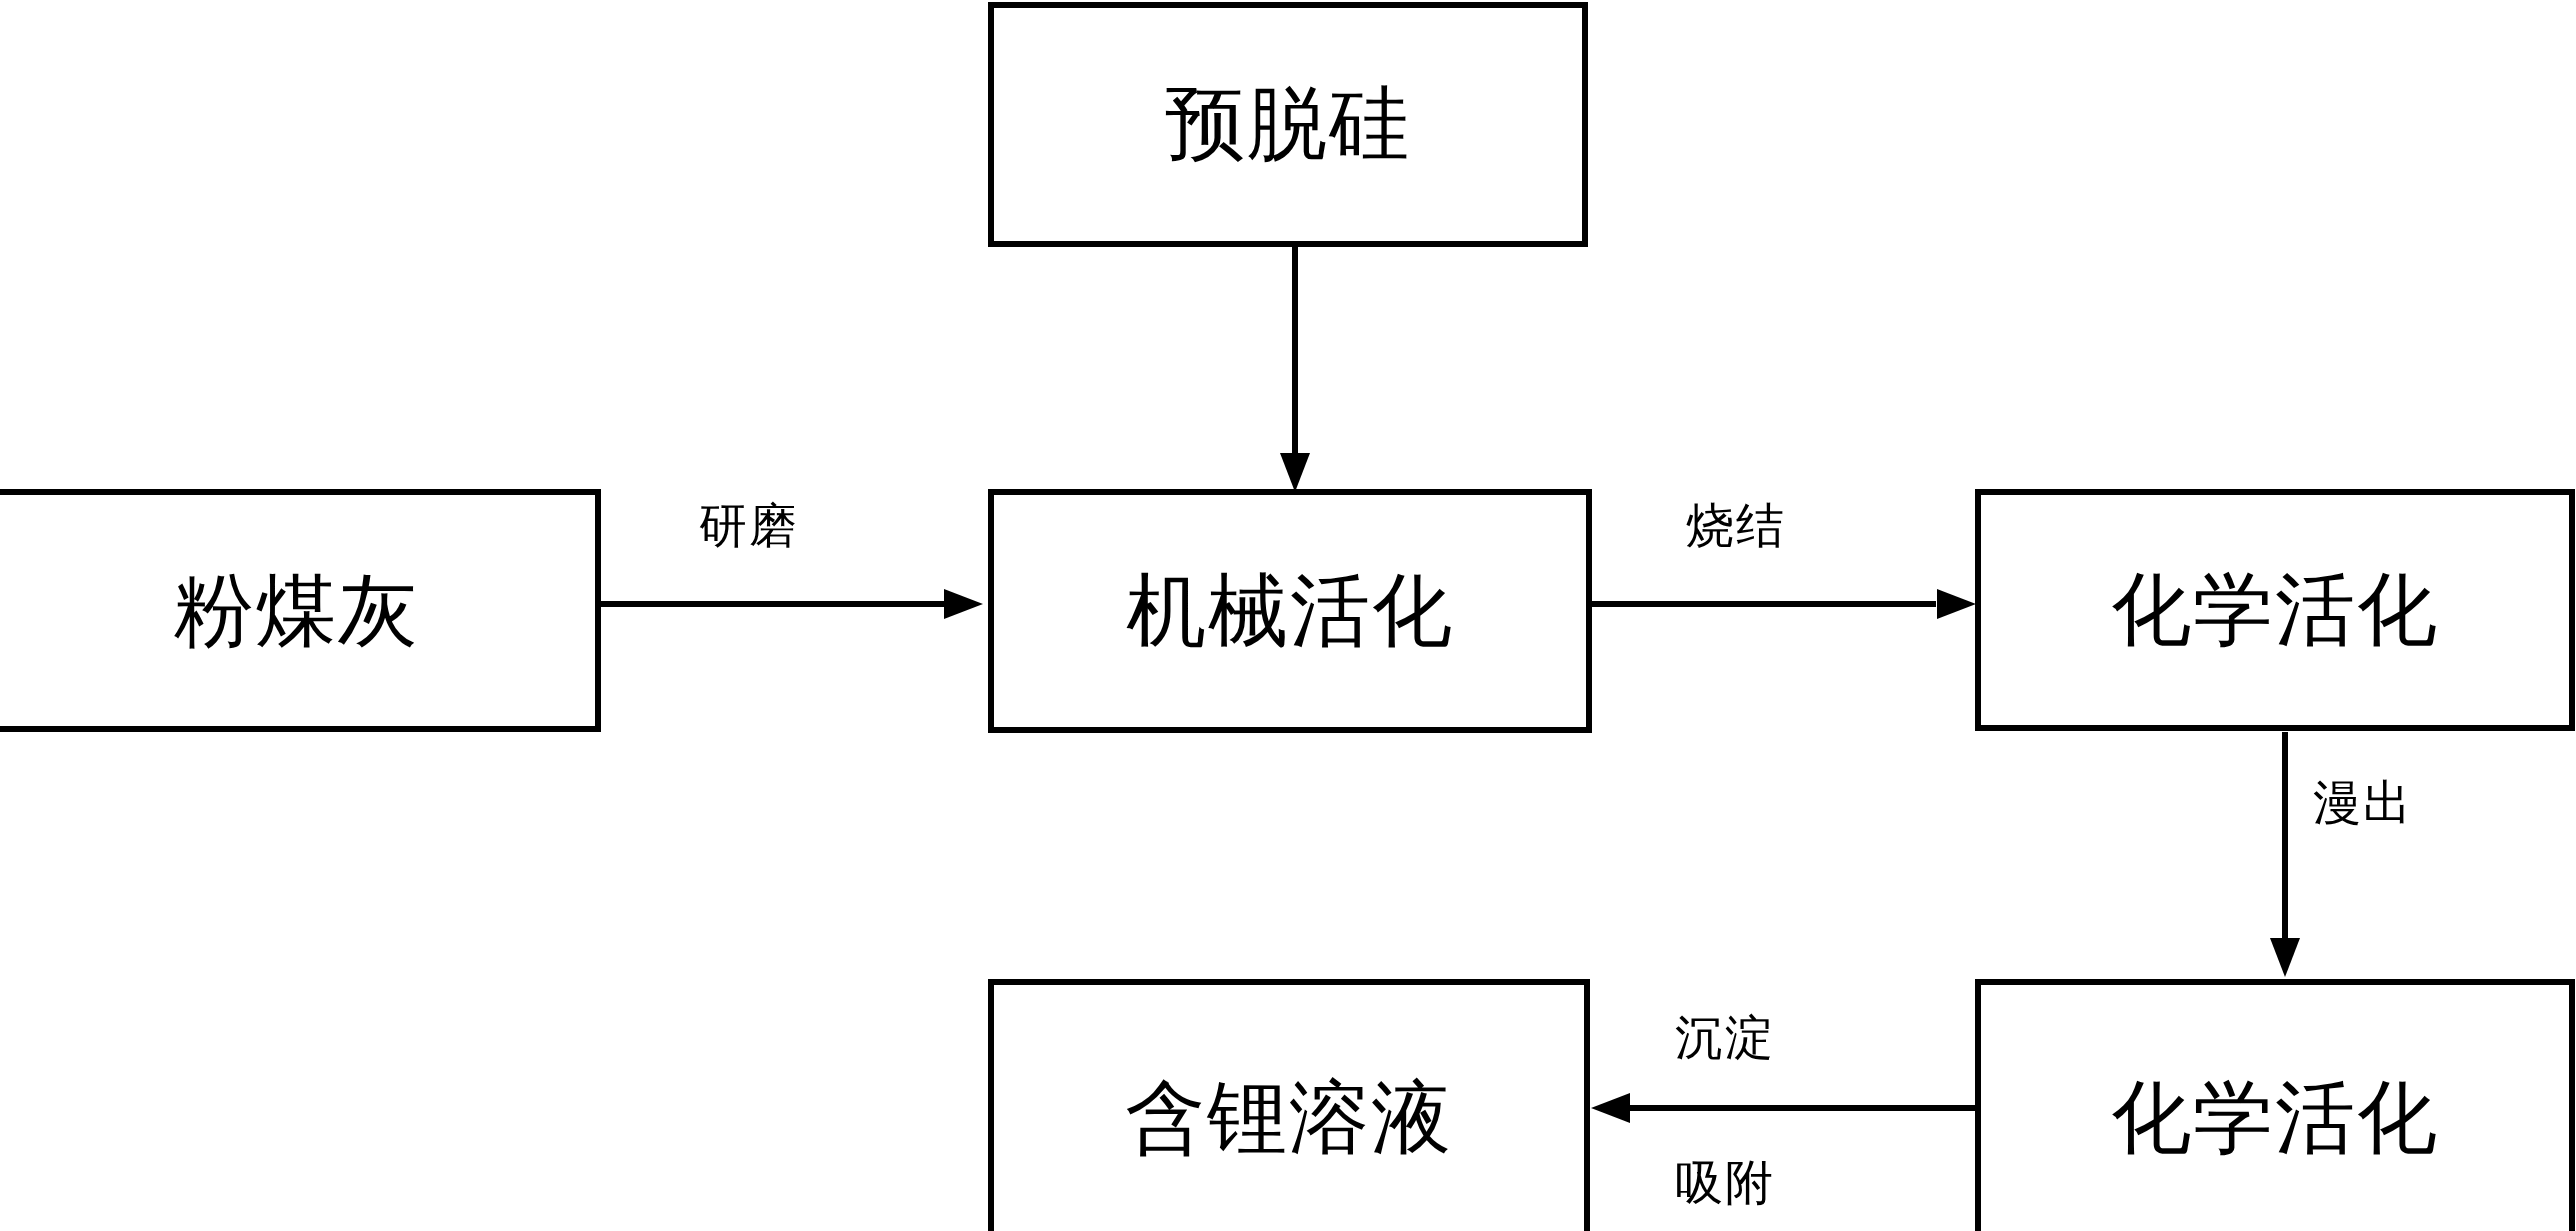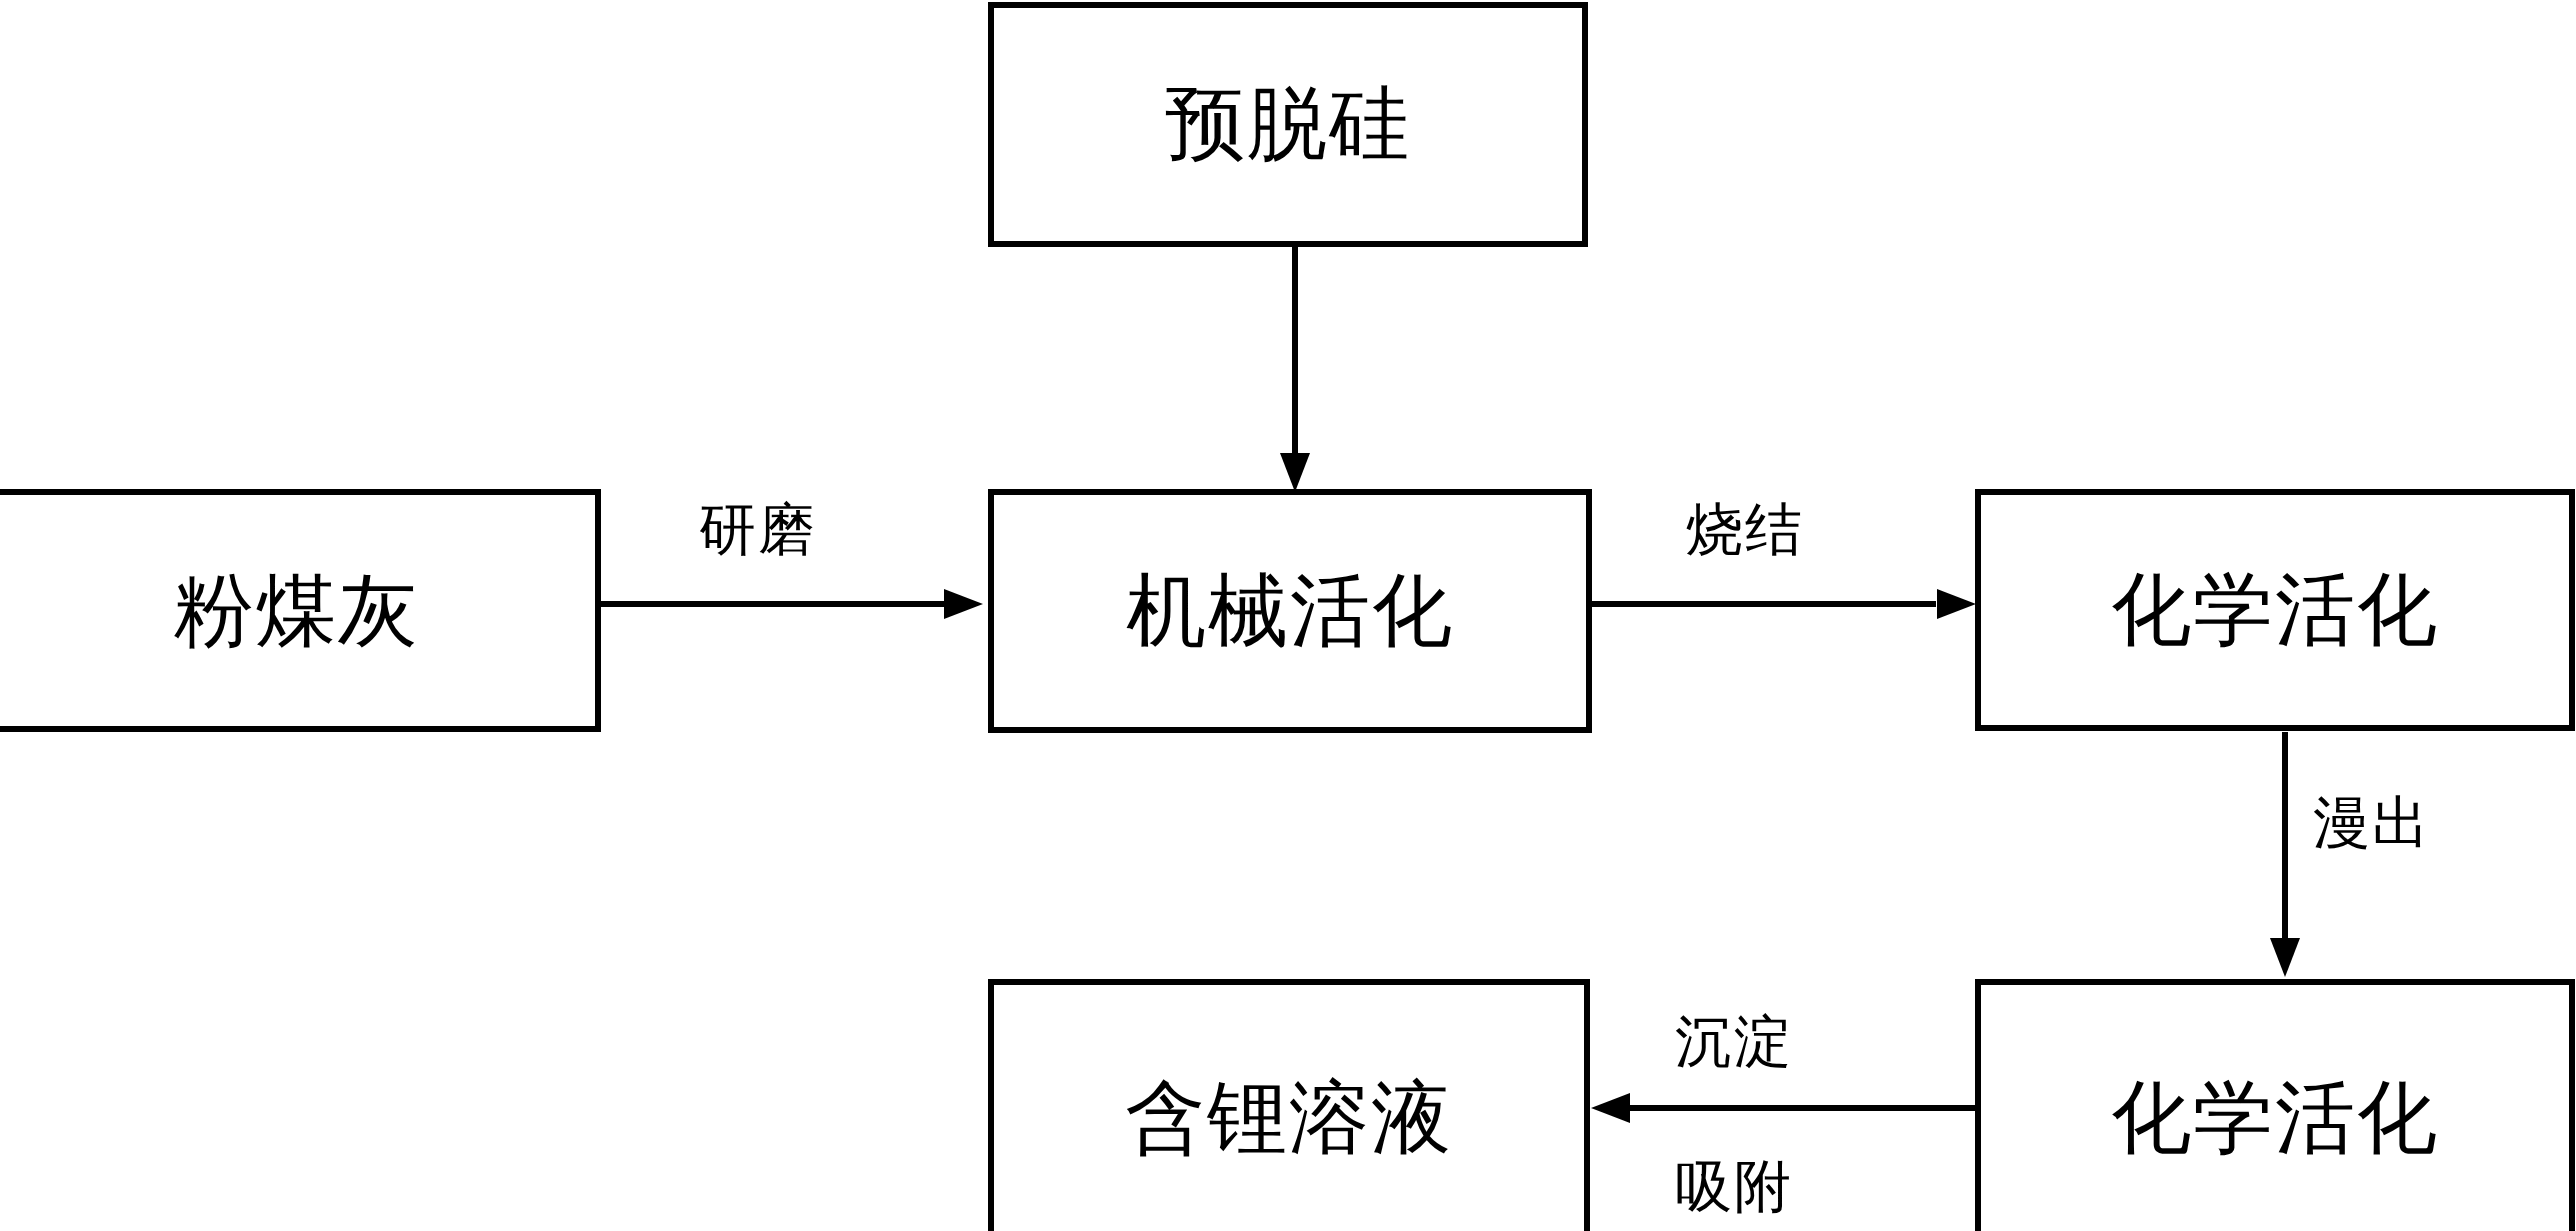--- a/index.html
+++ b/index.html
@@ -66,21 +66,21 @@
     position: absolute;
     width: 0; height: 0;
     border-top: 15px solid transparent;
     border-bottom: 15px solid transparent;
     border-right: 39px solid #000000;
   }
 
   
   .edge-label {
     position: absolute;
-    font-size: 57px;
+    font-size: 48px;
     line-height: 1.05;
     color: #000000;
     white-space: nowrap;
     letter-spacing: 1.9px;
     z-index: 4;
     font-family: "DejaVu Serif", "Liberation Serif", serif;
   }
 
   
   #conn-pre-to-mech .line-v      { left: 1292px; top: 246px;  height: 211px; }
@@ -89,21 +89,21 @@
   #conn-ash-to-mech .line-h      { left: 600px;  top: 601px;  width: 344px; }
   #conn-ash-to-mech .arrowhead-right { left: 944px; top: 589px; }
   #lbl-grinding { left: 699px; top: 500px; }
 
   #conn-mech-to-chem .line-h     { left: 1592px; top: 601px;  width: 344px; }
   #conn-mech-to-chem .arrowhead-right { left: 1937px; top: 589px; }
   #lbl-sintering { left: 1661px; top: 500px; margin-left: 25px; }
 
   #conn-chem-to-sol .line-v      { left: 2282px; top: 732px;  height: 208px; }
   #conn-chem-to-sol .arrowhead-down { left: 2270px; top: 938px; }
-  #lbl-leaching { left: 2313px; top: 777px; margin-top: 16px; }
+  #lbl-leaching { left: 2313px; top: 777px; }
 
   #conn-sol-to-prod .line-h      { left: 1630px; top: 1105px; width: 346px; }
   #conn-sol-to-prod .arrowhead-left { left: 1591px; top: 1093px; }
   #lbl-precipitation { left: 1675px; top: 1012px; }
   #lbl-adsorption    { left: 1675px; top: 1157px; }
 </style>
 </head>
 <body>
 
 <div id="canvas">

